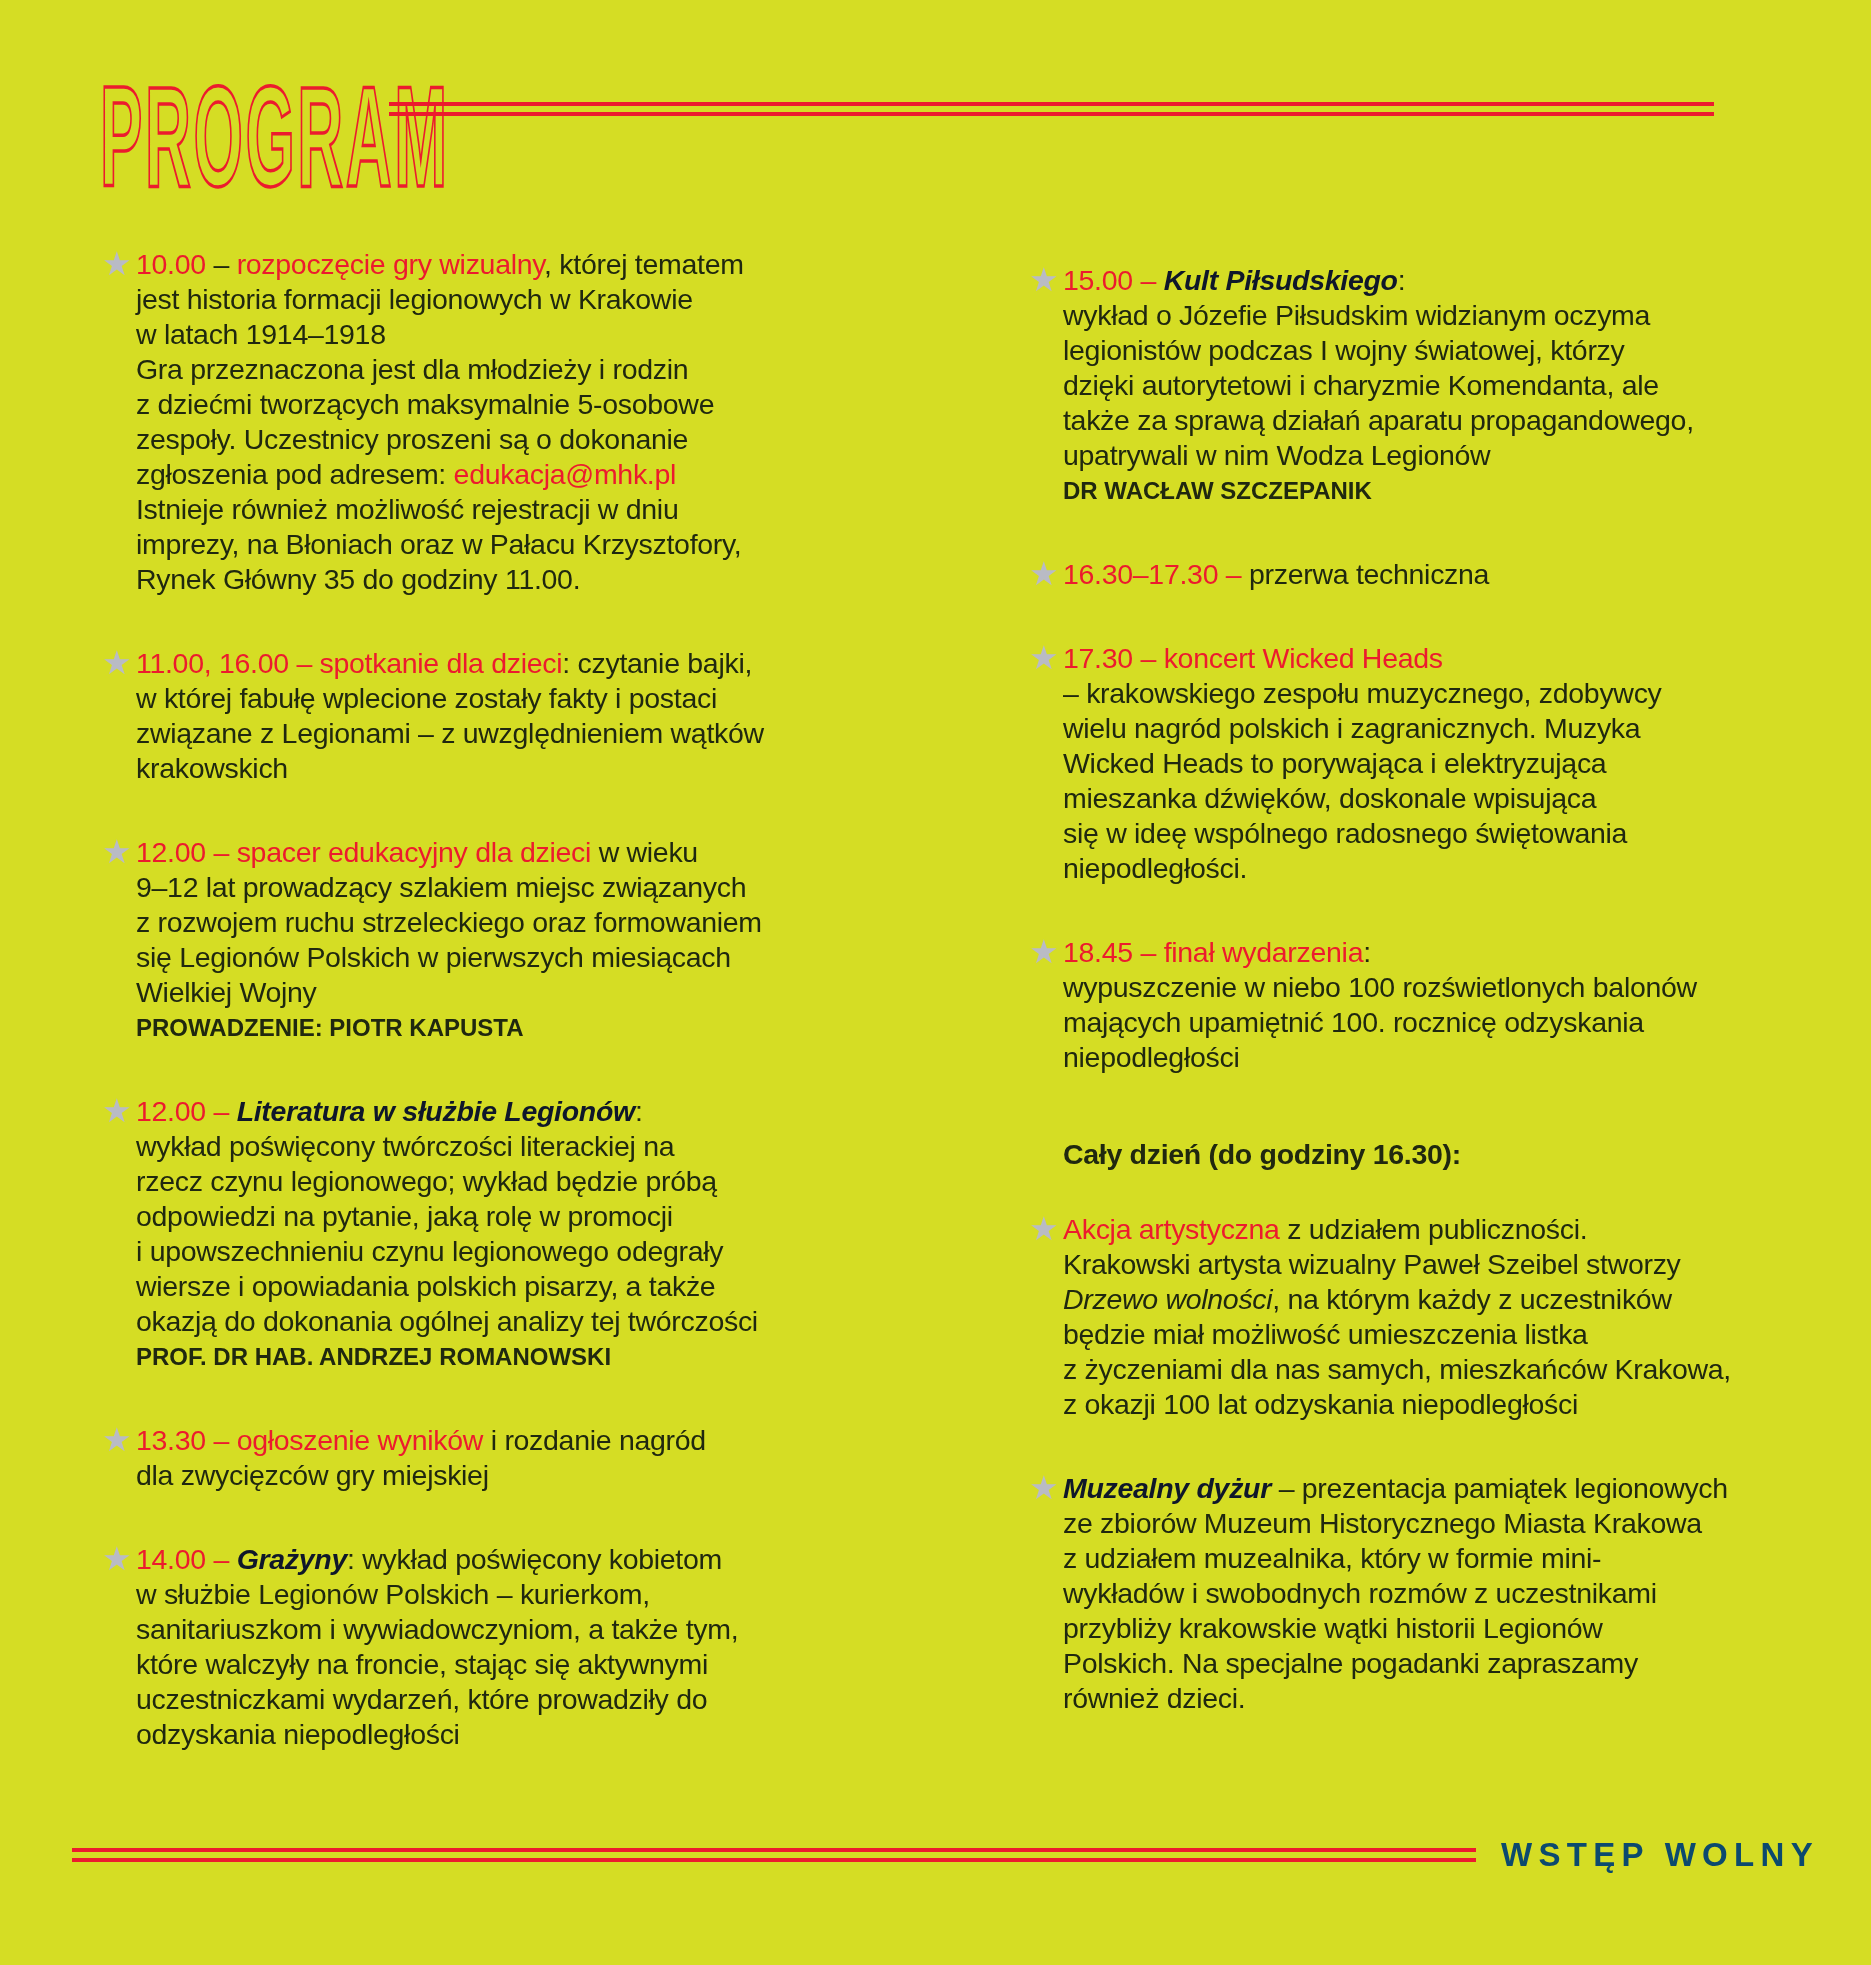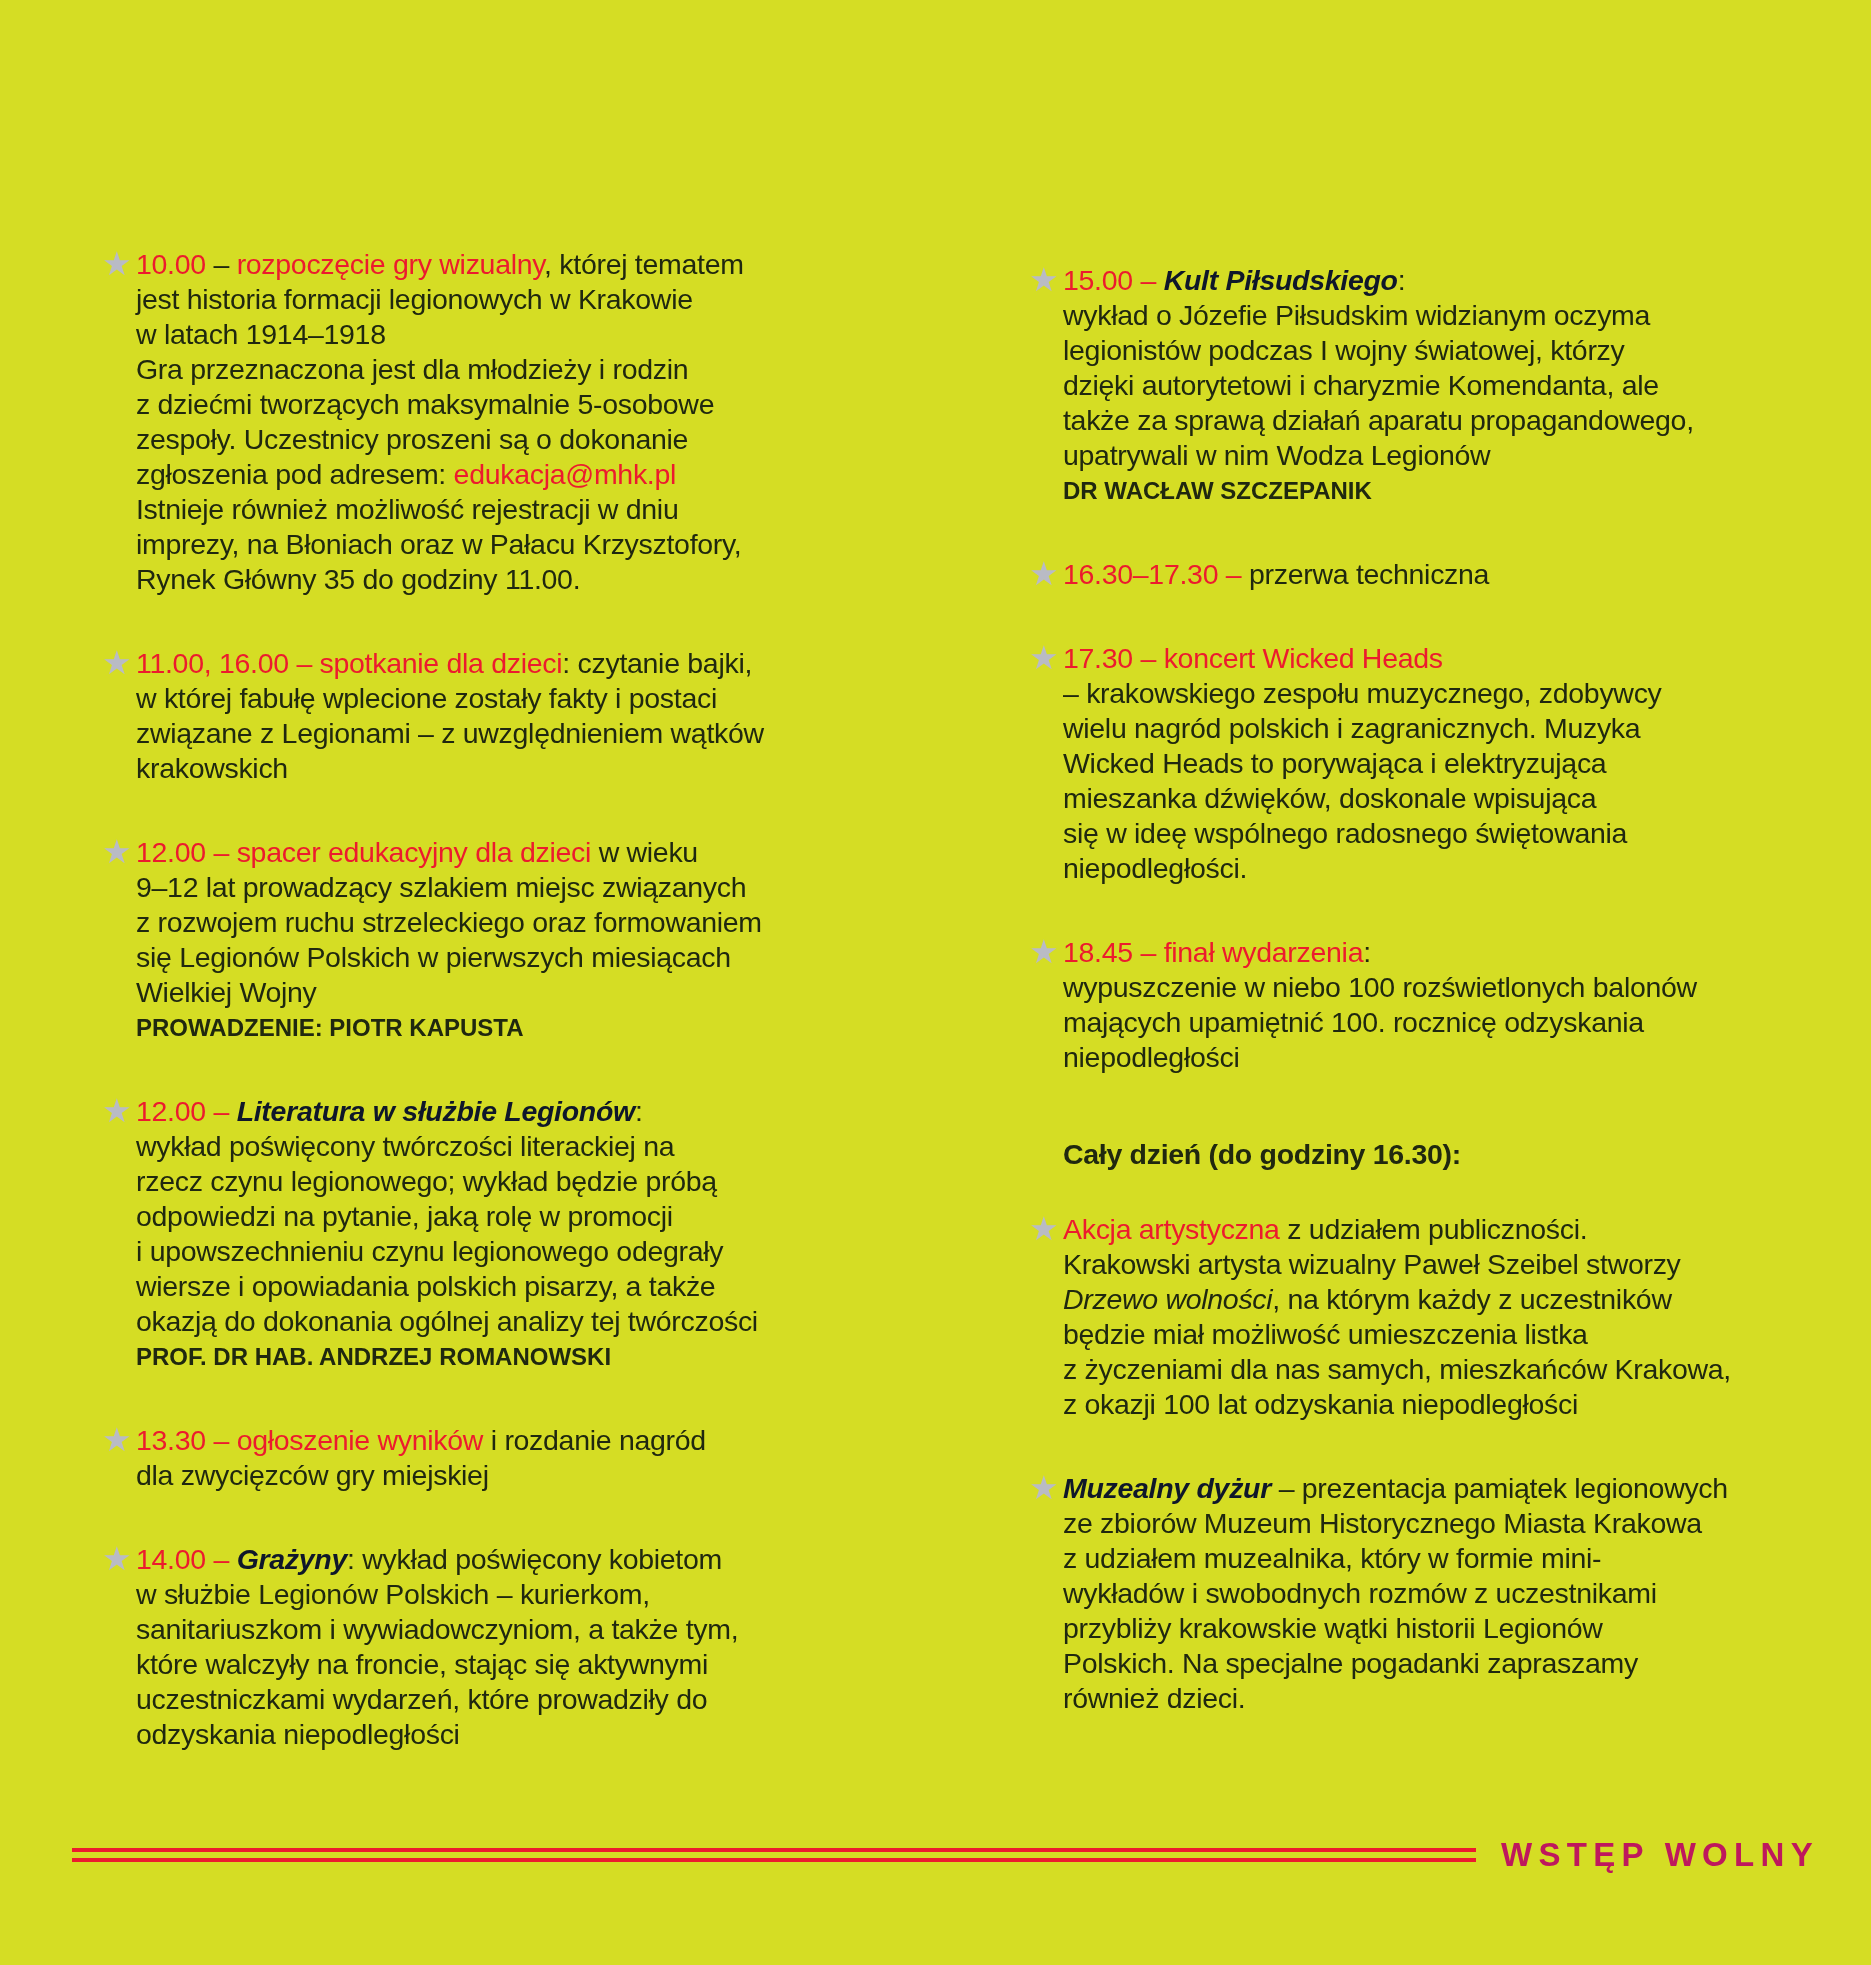--- a/index.html
+++ b/index.html
@@ -66,28 +66,34 @@
     white-space:pre-line;
   }
   
   .footer{
     position:absolute;left:72px;right:53px;top:1826px;height:58px;
     display:flex;align-items:center;
   }
   .footer .double-rule{flex:1;margin-right:25px;}
   .footer-text{
     font-size:33px;font-weight:700;letter-spacing:6.3px;
-    color:#be185d;white-space:nowrap;
+    color:#0c4a6e;white-space:nowrap;
   }
 </style>
 </head>
 <body>
 
 <div class="page">
 
+  <div class="header">
+    <div class="title-wrap">
+        <h1 class="page-title">PROGRAM</h1>
+      </div>
+    <div class="double-rule"></div>
+  </div>
 
   <div class="col col-left">
 
     <div class="item"><span class="star">★</span><span class="red">10.00</span><span class="dark"> – </span><span class="red">rozpoczęcie gry wizualny</span><span class="dark">, której tematem</span><span class="dark">
 jest historia formacji legionowych w Krakowie
 w latach 1914–1918
 Gra przeznaczona jest dla młodzieży i rodzin
 z dziećmi tworzących maksymalnie 5-osobowe
 zespoły. Uczestnicy proszeni są o dokonanie
 zgłoszenia pod adresem: </span><span class="red">edukacja@mhk.pl</span><span class="dark">

